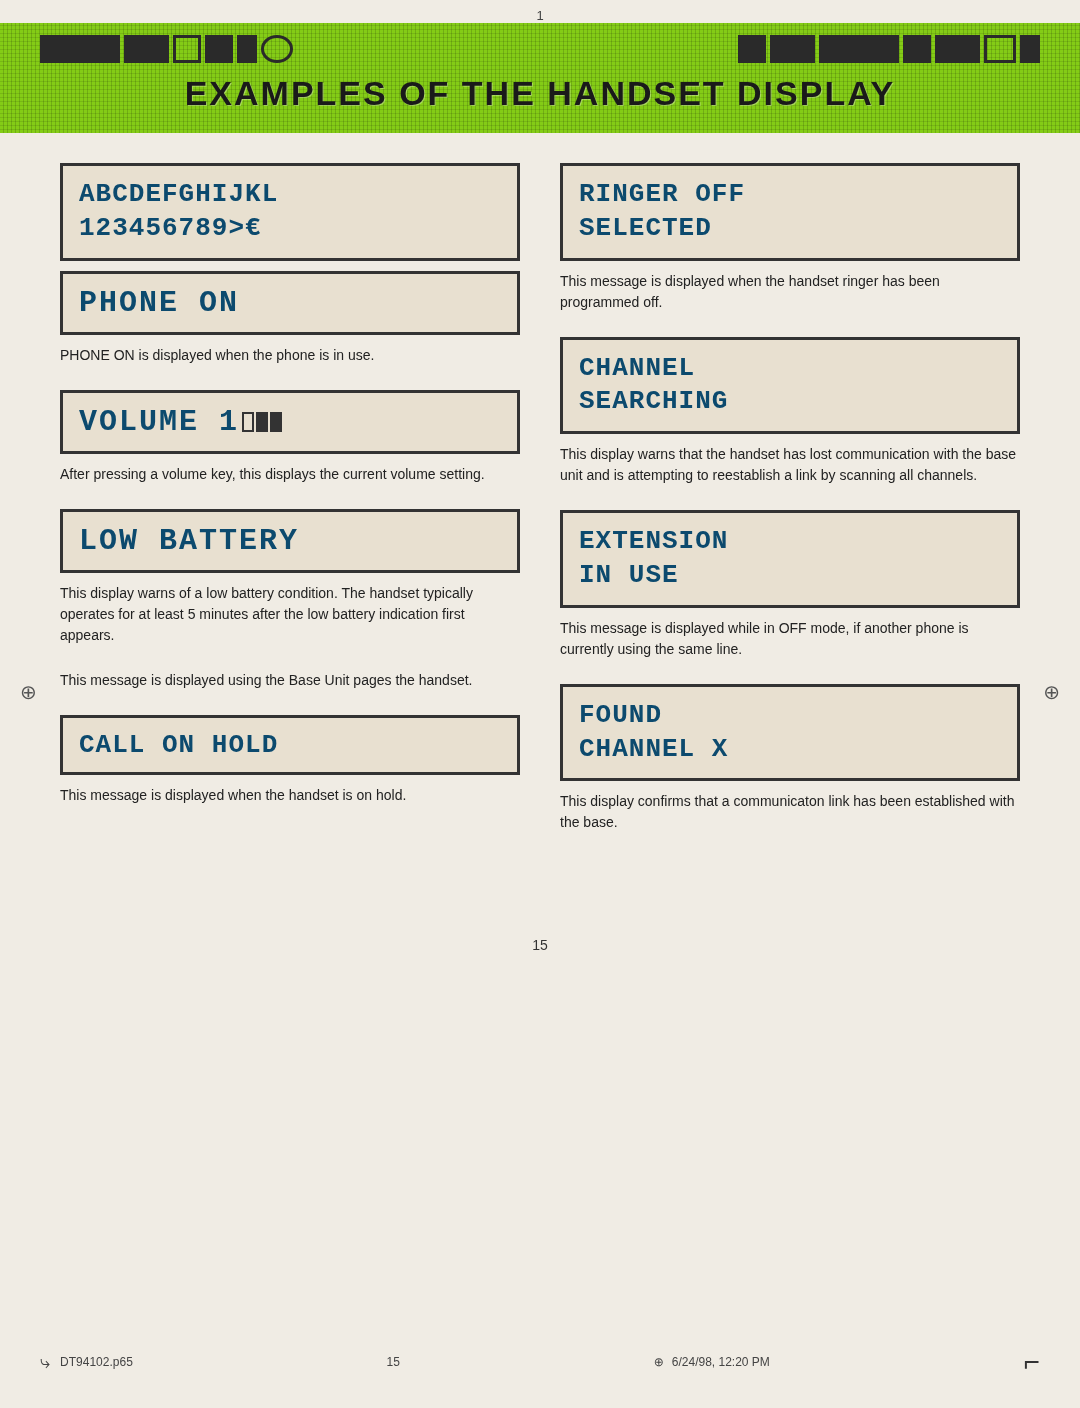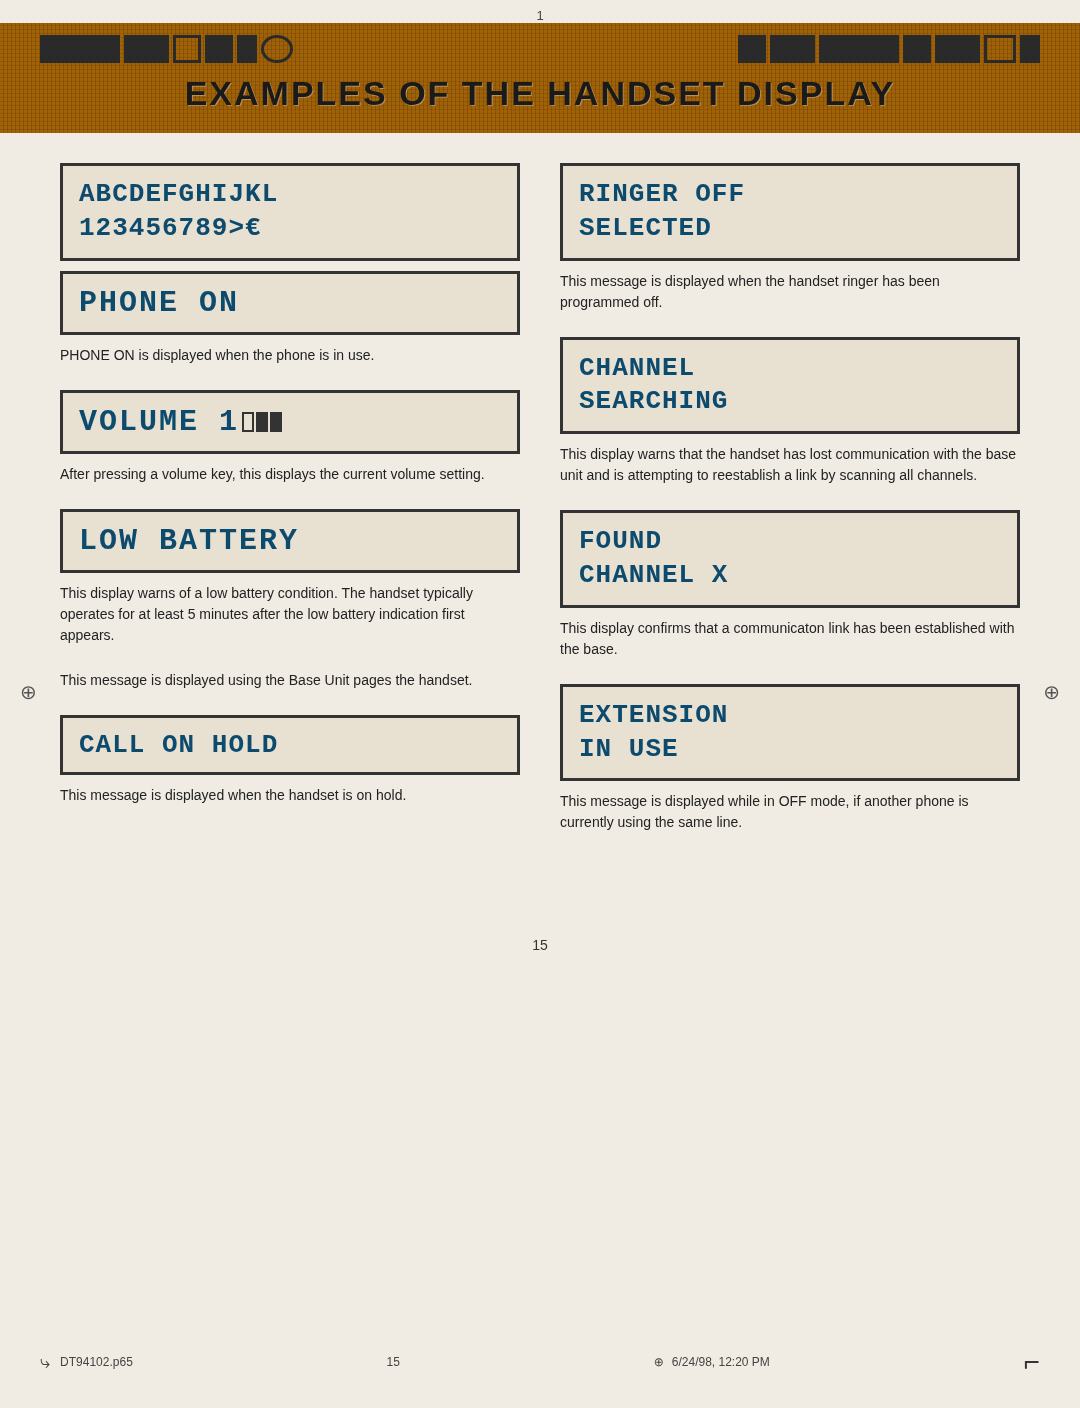--- a/index.html
+++ b/index.html
@@ -17,21 +17,21 @@
       min-height: 1408px;
       background: #f0ece4;
       position: relative;
       padding: 0;
     }
 
     
     .header-banner {
       width: 100%;
       height: 110px;
-      background: #a16207;
+      background: #84cc16;
       position: relative;
       display: flex;
       align-items: center;
       justify-content: center;
       overflow: hidden;
     }
 
     .header-banner::before {
       content: '';
       position: absolute;
@@ -343,32 +343,32 @@
       <div class="section-block">
         <div class="display-box two-line pixel-display">
           <span>CHANNEL</span>
           <span>SEARCHING</span>
         </div>
         <div class="caption-text">This display warns that the handset has lost communication with the base unit and is attempting to reestablish a link by scanning all channels.</div>
       </div>
 
       <div class="section-block">
         <div class="display-box two-line pixel-display">
+          <span>EXTENSION</span>
+          <span>IN  USE</span>
+        </div>
+        <div class="caption-text">This message is displayed while in OFF mode, if another phone is currently using the same line.</div>
+      </div>
+
+      <div class="section-block">
+        <div class="display-box two-line pixel-display">
           <span>FOUND</span>
           <span>CHANNEL  X</span>
         </div>
         <div class="caption-text">This display confirms that a communicaton link has been established with the base.</div>
-      </div>
-
-      <div class="section-block">
-        <div class="display-box two-line pixel-display">
-          <span>EXTENSION</span>
-          <span>IN  USE</span>
-        </div>
-        <div class="caption-text">This message is displayed while in OFF mode, if another phone is currently using the same line.</div>
       </div>
 
     </div>
 
   </div>
 
   <div class="target-left">⊕</div>
   <div class="target-right">⊕</div>
 
   <div class="page-number">15</div>

